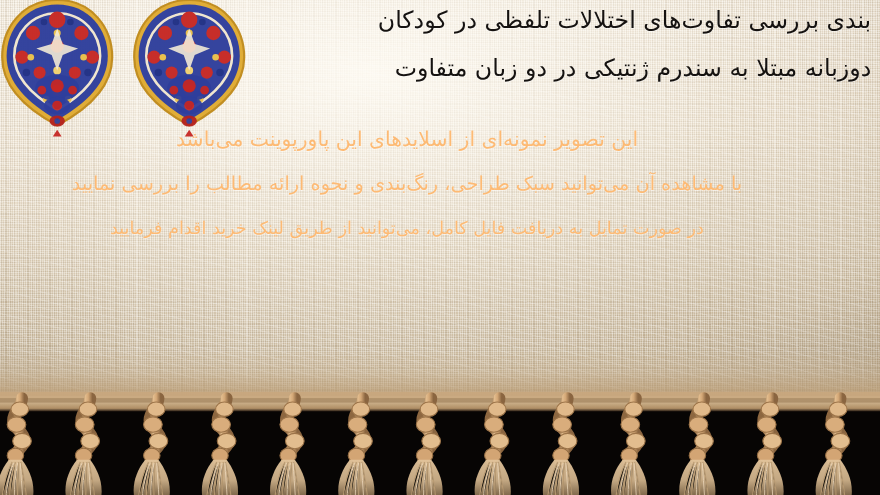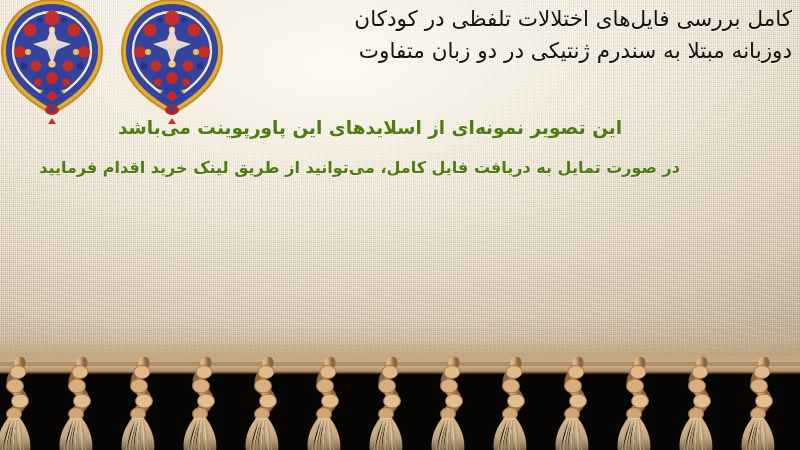--- a/index.html
+++ b/index.html
@@ -101,34 +101,34 @@
     direction: rtl;
     color: #151210;
     font-family: "DejaVu Sans", sans-serif;
     font-size: 21.5px;
     line-height: 30px;
     font-weight: 400;
     letter-spacing: 0px;
     text-shadow: 0 1px 0 rgba(255,255,255,0.45);
   }
   .title .tline { display: block; white-space: nowrap; }
-  .title .tline2 { margin-top: 2px; }
+  .title .tline2 { margin-top: 14px; }
 
   .body-block {
     position: absolute;
     left: 60px;
     top: 108px;
     width: 620px;
     text-align: center;
     direction: rtl;
-    color: #4d7c0f;
+    color: #fdba74;
     font-family: "DejaVu Sans", sans-serif;
     font-size: 18.5px;
     line-height: 40px;
-    font-weight: 700;
+    font-weight: 400;
     text-shadow: 0 1px 0 rgba(255,255,255,0.40);
   }
   .body-block .bline { display: block; white-space: nowrap; }
   .body-block .b1 { font-size: 18.5px; }
   .body-block .b2 { font-size: 17.5px; }
   .body-block .b3 { font-size: 16px; }
 </style>
 </head>
 <body>
 
@@ -197,26 +197,27 @@
       <g opacity="0.95" transform="translate(30,78)">
         <use href="#pendant"></use>
       </g>
       <g opacity="0.95" transform="translate(150,78)">
         <use href="#pendant"></use>
       </g>
     </svg>
   </div>
 
   <div class="title">
-    <span class="tline tline1">کامل بررسی فایل‌های اختلالات تلفظی در کودکان</span>
+    <span class="tline tline1">بندی بررسی تفاوت‌های اختلالات تلفظی در کودکان</span>
     <span class="tline tline2">دوزبانه مبتلا به سندرم ژنتیکی در دو زبان متفاوت</span>
   </div>
 
   <div class="body-block">
     <span class="bline b1">این تصویر نمونه‌ای از اسلایدهای این پاورپوینت می‌باشد</span>
+    <span class="bline b2">با مشاهده آن می‌توانید سبک طراحی، رنگ‌بندی و نحوه ارائه مطالب را بررسی نمایید</span>
     <span class="bline b3">در صورت تمایل به دریافت فایل کامل، می‌توانید از طریق لینک خرید اقدام فرمایید</span>
   </div>
 
   <div class="fringe-band"></div>
   <div class="fringe-top-edge"></div>
 
   <div style="position:absolute;left:0;top:356px;">
     <svg width="800" height="94" viewBox="0 0 800 94" xmlns="http://www.w3.org/2000/svg">
       <defs>
         <linearGradient id="cordg" x1="0" y1="0" x2="1" y2="0">

